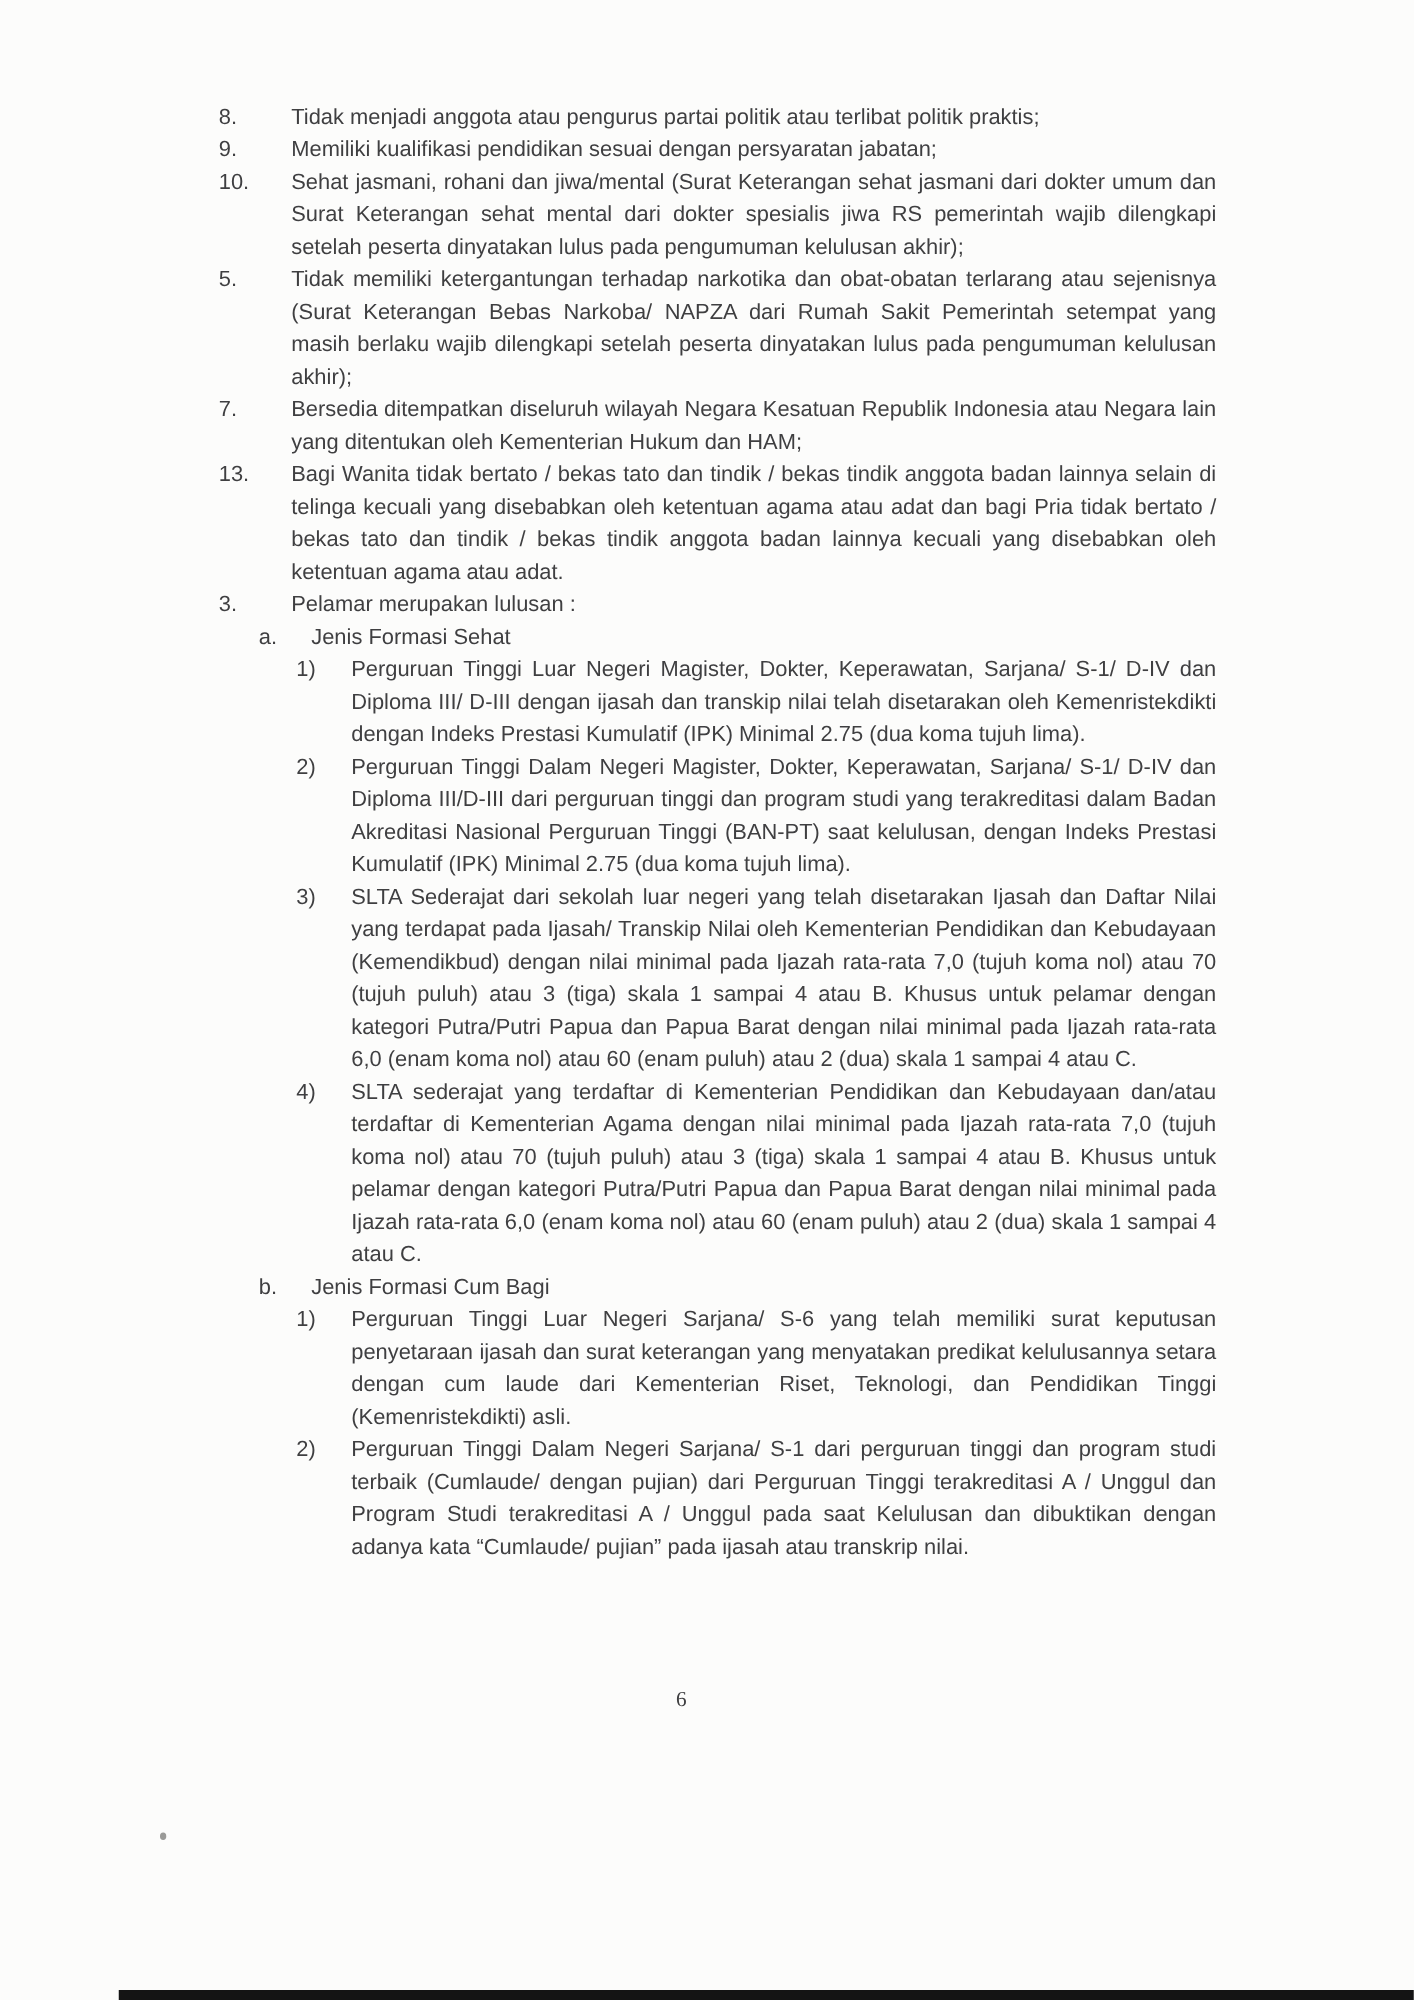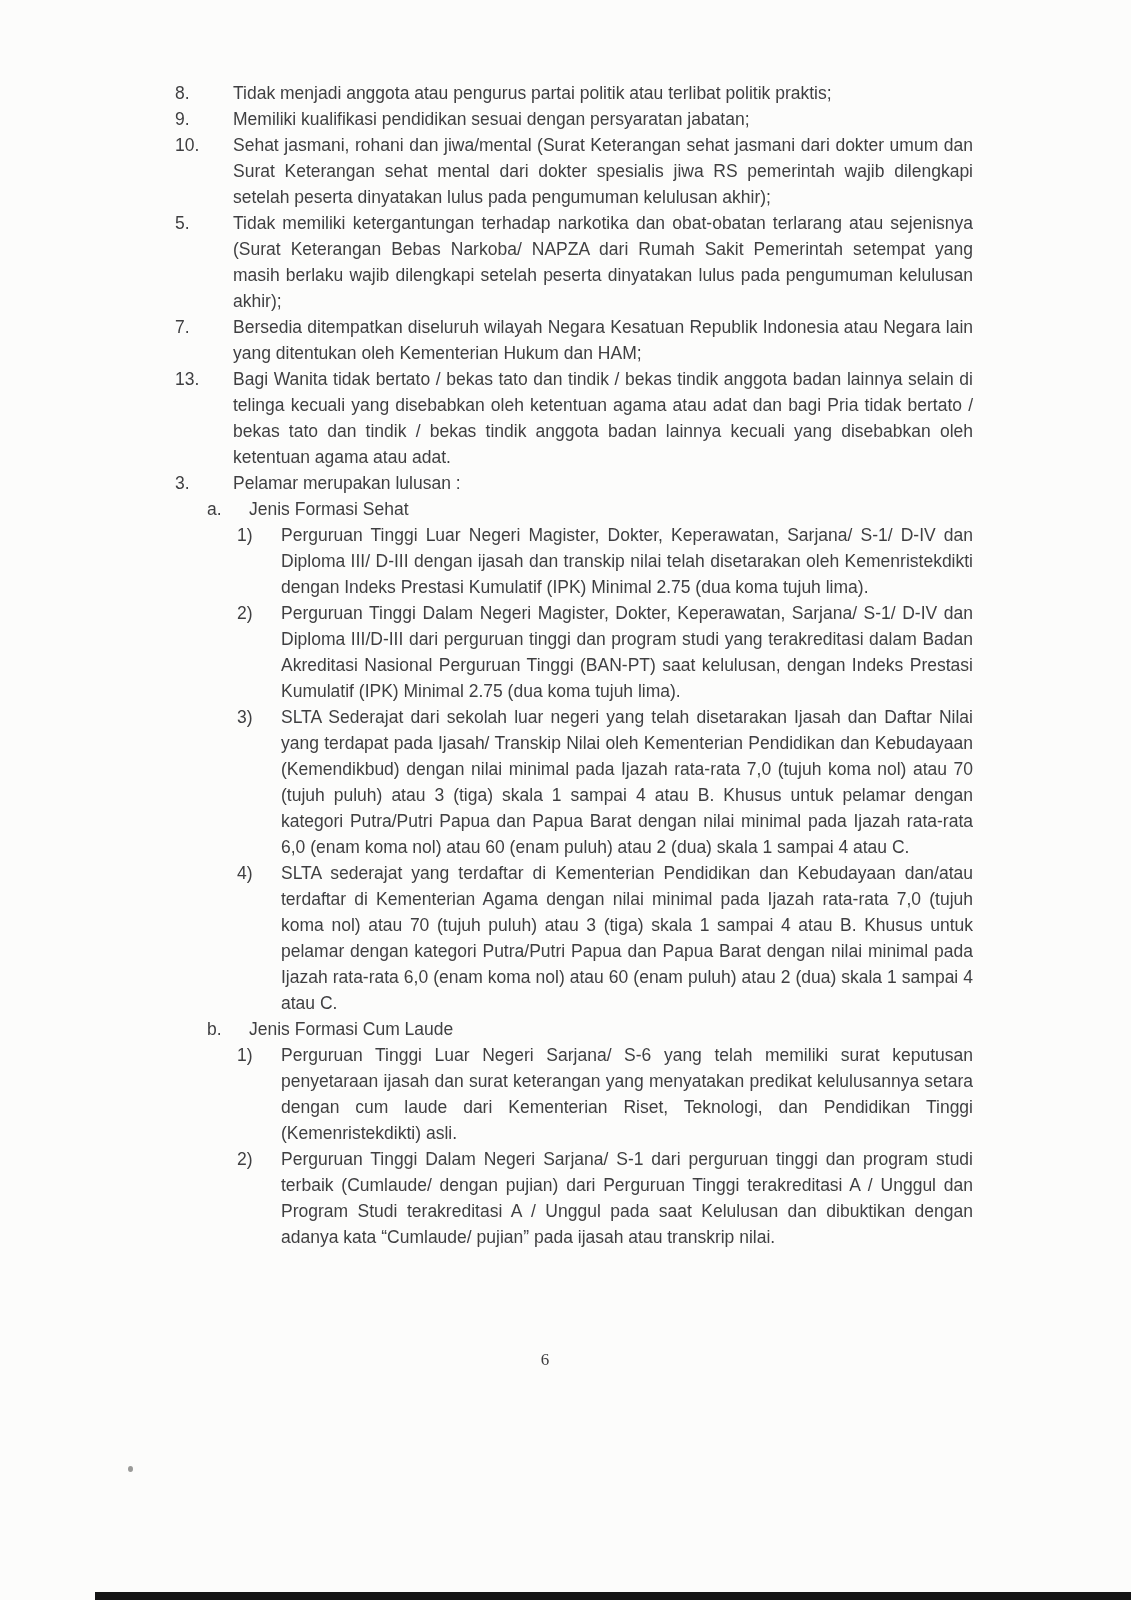--- a/index.html
+++ b/index.html
@@ -139,21 +139,21 @@
       <span class="txt"><span>SLTA Sederajat </span><span class="it">dari sekolah luar negeri yang telah disetarakan Ijasah dan Daftar</span><span> Nilai yang terdapat pada Ijasah/ Transkip Nilai oleh Kementerian Pendidikan dan Kebudayaan (Kemendikbud) dengan nilai minimal pada Ijazah rata-rata 7,0 (tujuh koma nol) atau 70 (tujuh puluh) atau 3 (tiga) skala 1 sampai 4 atau B. Khusus untuk pelamar dengan kategori Putra/Putri Papua dan Papua Barat dengan nilai minimal pada Ijazah rata-rata 6,0 (enam koma nol) atau 60 (enam puluh) atau 2 (dua) skala 1 sampai 4 atau C.</span></span>
     </div>
 
     <div class="row subsub">
       <span class="lbl">4)</span>
       <span class="txt"><span>SLTA sederajat yang terdaftar di Kementerian Pendidikan dan Kebudayaan dan/atau terdaftar di Kementerian Agama dengan nilai minimal pada Ijazah rata-rata 7,0 (tujuh koma nol) atau 70 (tujuh puluh)  atau 3 (tiga) skala 1 sampai 4 atau B. Khusus untuk pelamar dengan kategori Putra/Putri Papua dan Papua Barat dengan nilai minimal pada Ijazah rata-rata 6,0 (enam koma nol) atau 60 (enam puluh) atau 2 (dua) skala 1 sampai 4 atau C.</span></span>
     </div>
 
     <div class="row sub">
       <span class="lbl">b.</span>
-      <span class="txt"><span>Jenis Formasi </span><span class="it">Cum Laude</span></span>
+      <span class="txt"><span>Jenis Formasi </span><span class="it">Cum Bagi</span></span>
     </div>
 
     <div class="row subsub">
       <span class="lbl">1)</span>
       <span class="txt"><span>Perguruan Tinggi Luar Negeri Sarjana/ S-6 yang telah memiliki surat keputusan penyetaraan ijasah dan surat  keterangan yang menyatakan predikat kelulusannya setara dengan cum laude dari Kementerian Riset, Teknologi, dan Pendidikan Tinggi (Kemenristekdikti) asli.</span></span>
     </div>
 
     <div class="row subsub">
       <span class="lbl">2)</span>
       <span class="txt"><span>Perguruan Tinggi Dalam Negeri Sarjana/ S-1 dari perguruan tinggi dan program studi terbaik (</span><span class="it">Cumlaude/</span><span> dengan pujian) dari Perguruan Tinggi terakreditasi A / Unggul dan Program Studi terakreditasi A / Unggul pada saat Kelulusan dan dibuktikan dengan adanya kata “</span><span class="it">Cumlaude/</span><span> pujian” pada ijasah atau transkrip nilai.</span></span>

